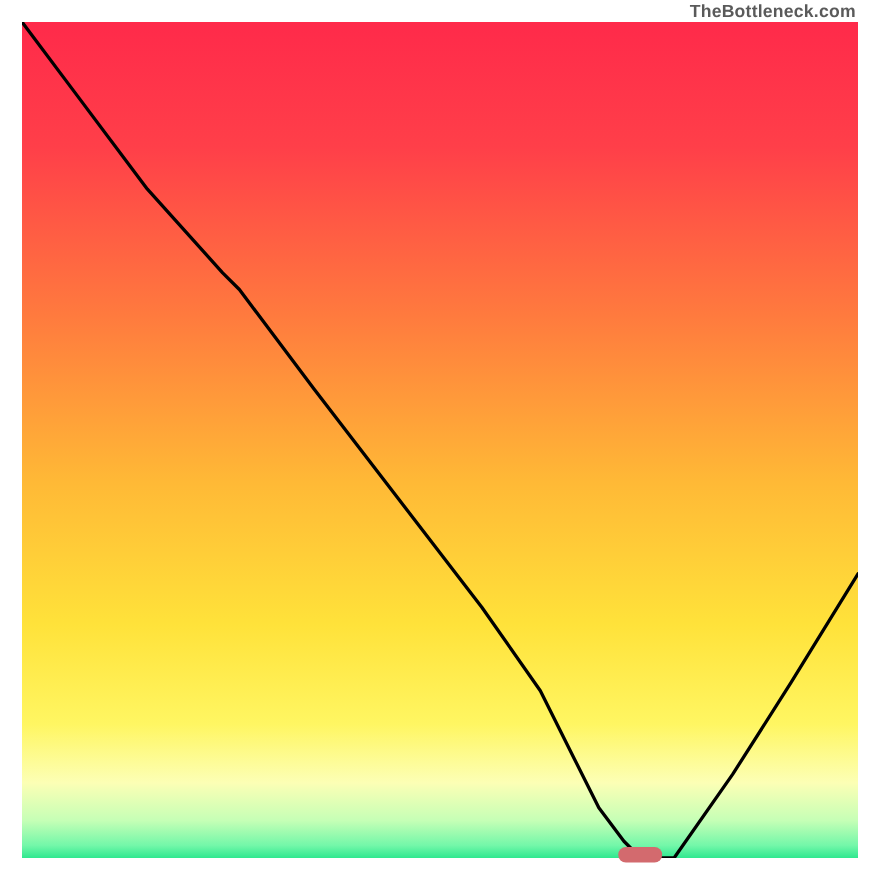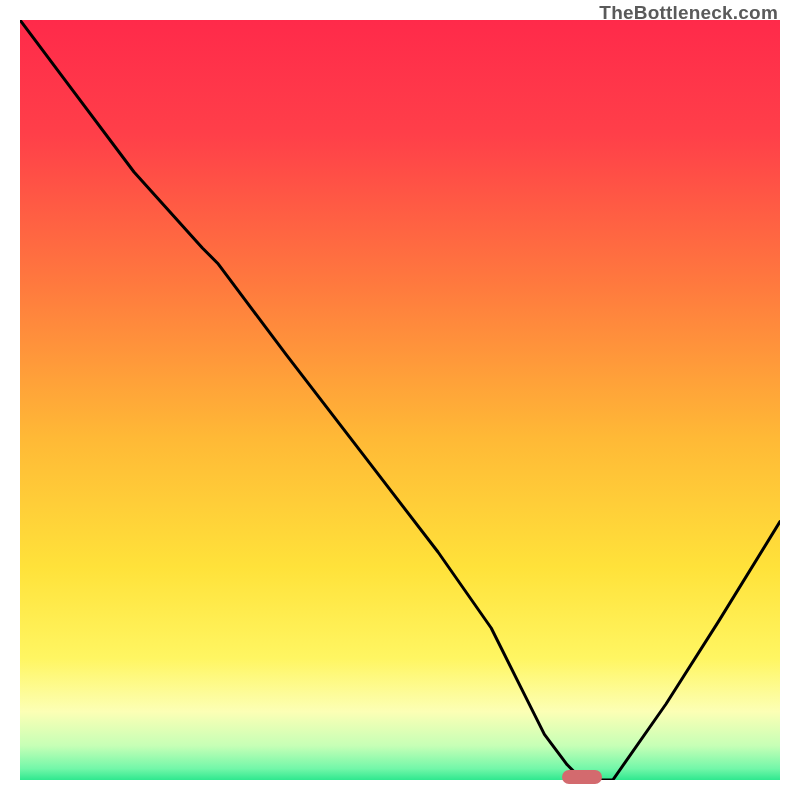--- a/index.html
+++ b/index.html
@@ -29,21 +29,21 @@
     position: absolute;
     left: 0;
     top: 0;
     width: 100%;
     height: 100%;
   }
   .watermark {
     position: absolute;
     top: 2px;
     right: 22px;
-    font-size: 19px;
+    font-size: 16px;
     font-weight: 600;
     color: #5a5a5a;
     letter-spacing: 0.2px;
   }
   .marker {
     position: absolute;
     width: 40px;
     height: 14px;
     background: #d36a6e;
     border-radius: 7px;

